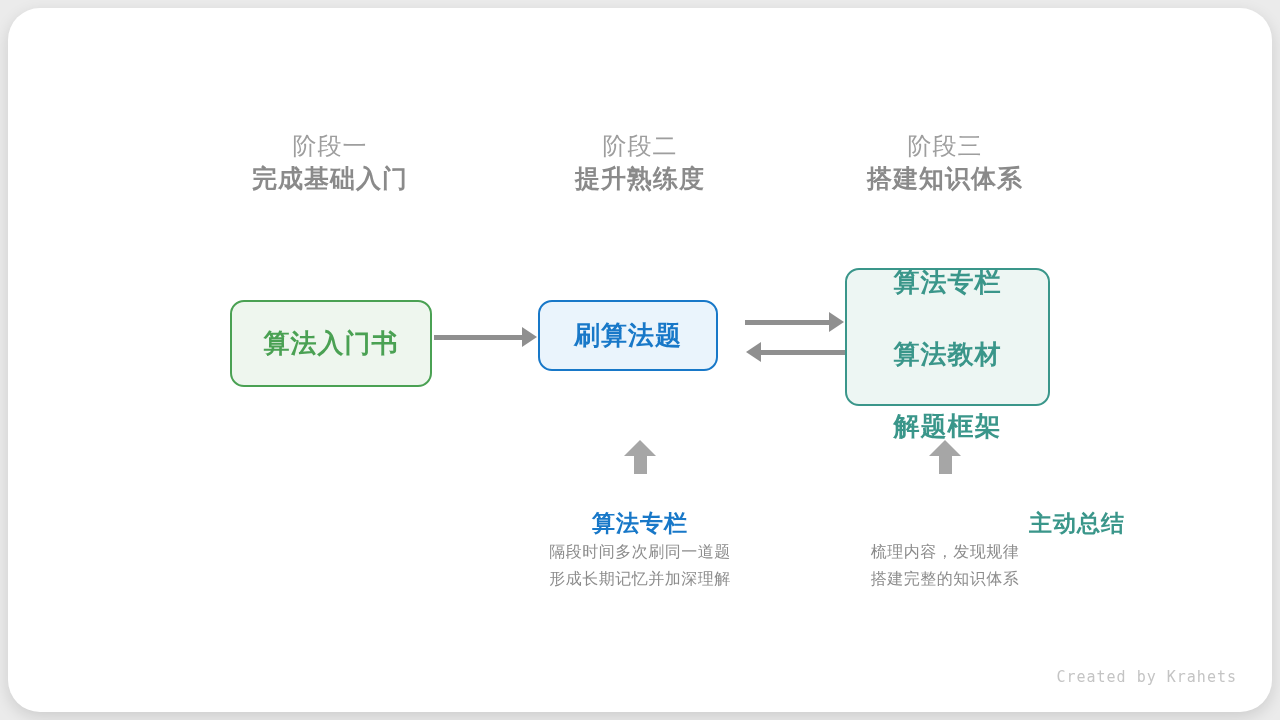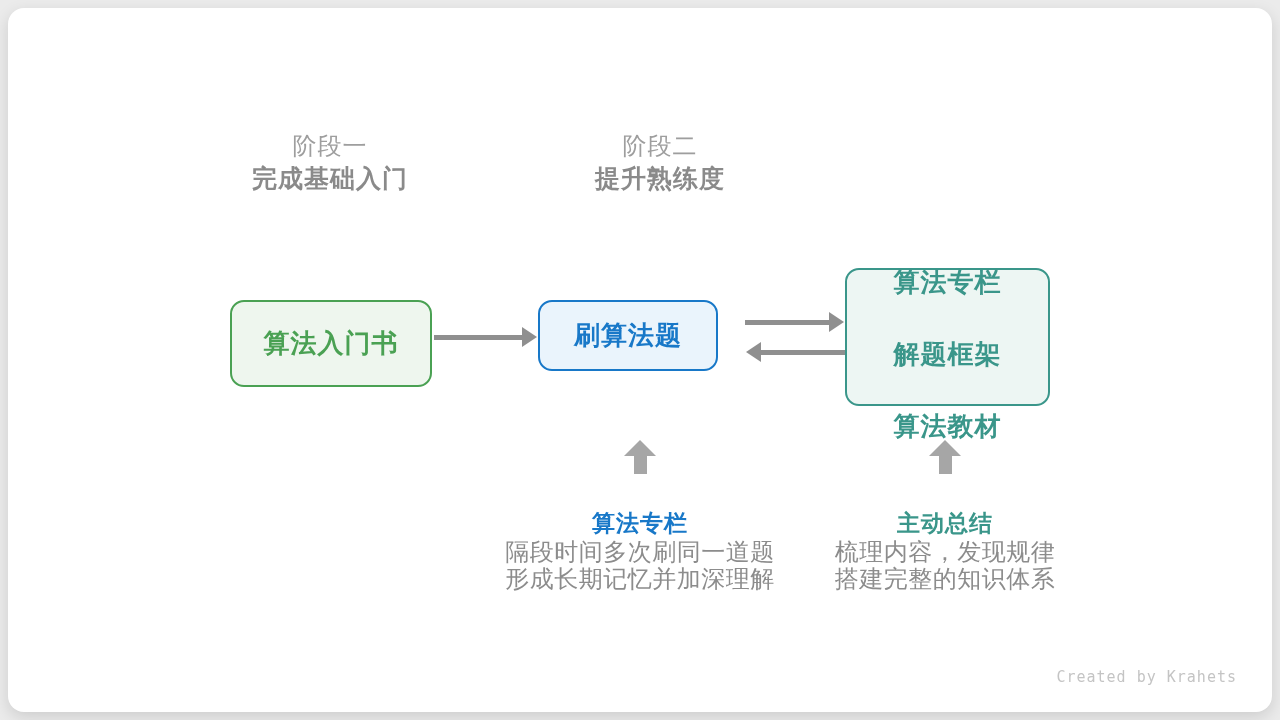--- a/index.html
+++ b/index.html
@@ -7,27 +7,27 @@
     width: 1280px; height: 720px;
     font-family: "Liberation Sans", "DejaVu Sans", sans-serif;
     background: var(--page-bg, #ebebeb);
     overflow: hidden;
   }
   .card {
     position: absolute;
     left: 8px; top: 8px;
     width: 1264px; height: 704px;
     background: var(--card-bg, #ffffff);
-    border-radius: 16px;
+    border-radius: 32px;
     box-shadow: 0 5px 16px rgba(0,0,0,0.13);
   }
   
   .stage { position: absolute; top: 122px; width: 320px; text-align: center; }
   .stage-1 { left: 162px; }
-  .stage-2 { left: 492px; }
+  .stage-2 { left: 472px; }
   .stage-3 { left: 777px; }
   .stage-label {
     font-size: 24px; line-height: 32px;
     color: var(--stage-label, #9e9e9e);
     letter-spacing: 1px;
   }
   .stage-subtitle {
     font-size: 25px; line-height: 32px; font-weight: bold;
     color: var(--stage-subtitle, #8a8a8a);
     letter-spacing: 1px;
@@ -91,23 +91,23 @@
     border-right: 16px solid transparent;
     border-bottom: 16px solid var(--up-arrow, #a6a6a6);
   }
   .ua-stem { width: 13px; height: 18px; background: var(--up-arrow, #a6a6a6); }
   
   .annotation { position: absolute; top: 500px; width: 360px; text-align: center; }
   .annotation-mid { left: 452px; }
   .annotation-right { left: 757px; }
   .ann-title { font-size: 23px; font-weight: bold; line-height: 30px; letter-spacing: 1px; }
   .ann-title.blue { color: var(--blue, #1878c8); }
-  .ann-title.teal { color: var(--teal, #3a968a); }
+  .ann-title.teal { color: var(--teal, #3a968a); text-align: right; }
   .ann-line {
-    font-size: 24px; line-height: 27px;
+    font-size: 16px; line-height: 27px;
     color: var(--desc, #8c8c8c);
     letter-spacing: 0.5px;
   }
   .ann-line:first-of-type { margin-top: 23px; }
   
   .credit {
     position: absolute; right: 35px; top: 660px;
     font-family: "DejaVu Sans Mono", "Liberation Mono", monospace;
     font-size: 15px; letter-spacing: 1px;
     color: var(--credit, #c4c4c4);
@@ -118,20 +118,24 @@
 
 <div class="card">
 
   <div class="stage stage-1">
     <div class="stage-label">阶段一</div>
     <div class="stage-subtitle">完成基础入门</div>
   </div>
   <div class="stage stage-2">
     <div class="stage-label">阶段二</div>
     <div class="stage-subtitle">提升熟练度</div>
+  </div>
+  <div class="stage stage-3">
+    <div class="stage-label">阶段三</div>
+    <div class="stage-subtitle">搭建知识体系</div>
   </div>
 
   <div class="node node-green">
     <span class="node-line">算法入门书</span>
   </div>
 
   <div class="h-arrow arrow-1">
     <span class="shaft"></span>
     <span class="head-right"></span>
   </div>
@@ -144,22 +148,22 @@
     <span class="shaft"></span>
     <span class="head-right"></span>
   </div>
   <div class="h-arrow arrow-3">
     <span class="head-left"></span>
     <span class="shaft"></span>
   </div>
 
   <div class="node node-teal">
     <span class="node-line">算法专栏</span>
+    <span class="node-line">算法教材</span>
     <span class="node-line">解题框架</span>
-    <span class="node-line">算法教材</span>
   </div>
 
   <div class="up-arrow up-arrow-mid">
     <span class="ua-head"></span>
     <span class="ua-stem"></span>
   </div>
   <div class="up-arrow up-arrow-right">
     <span class="ua-head"></span>
     <span class="ua-stem"></span>
   </div>

